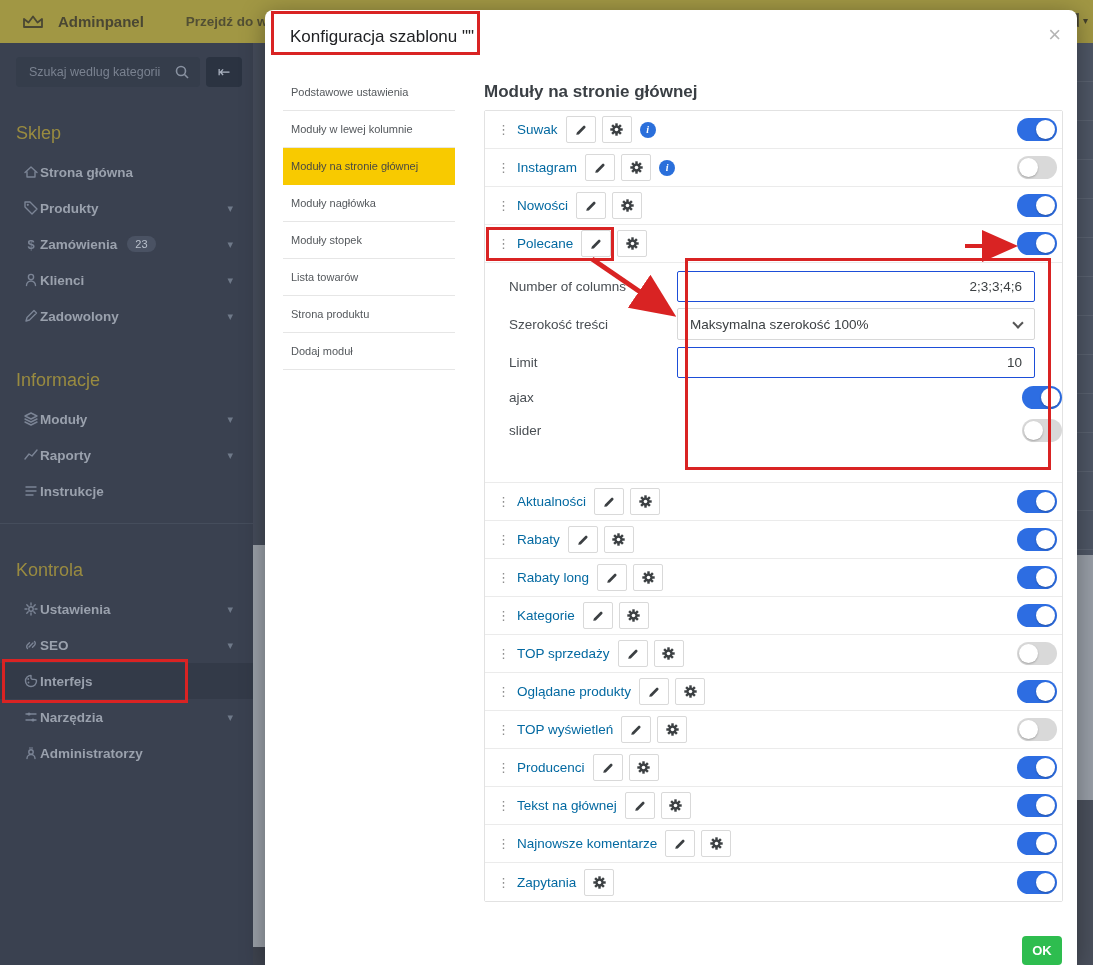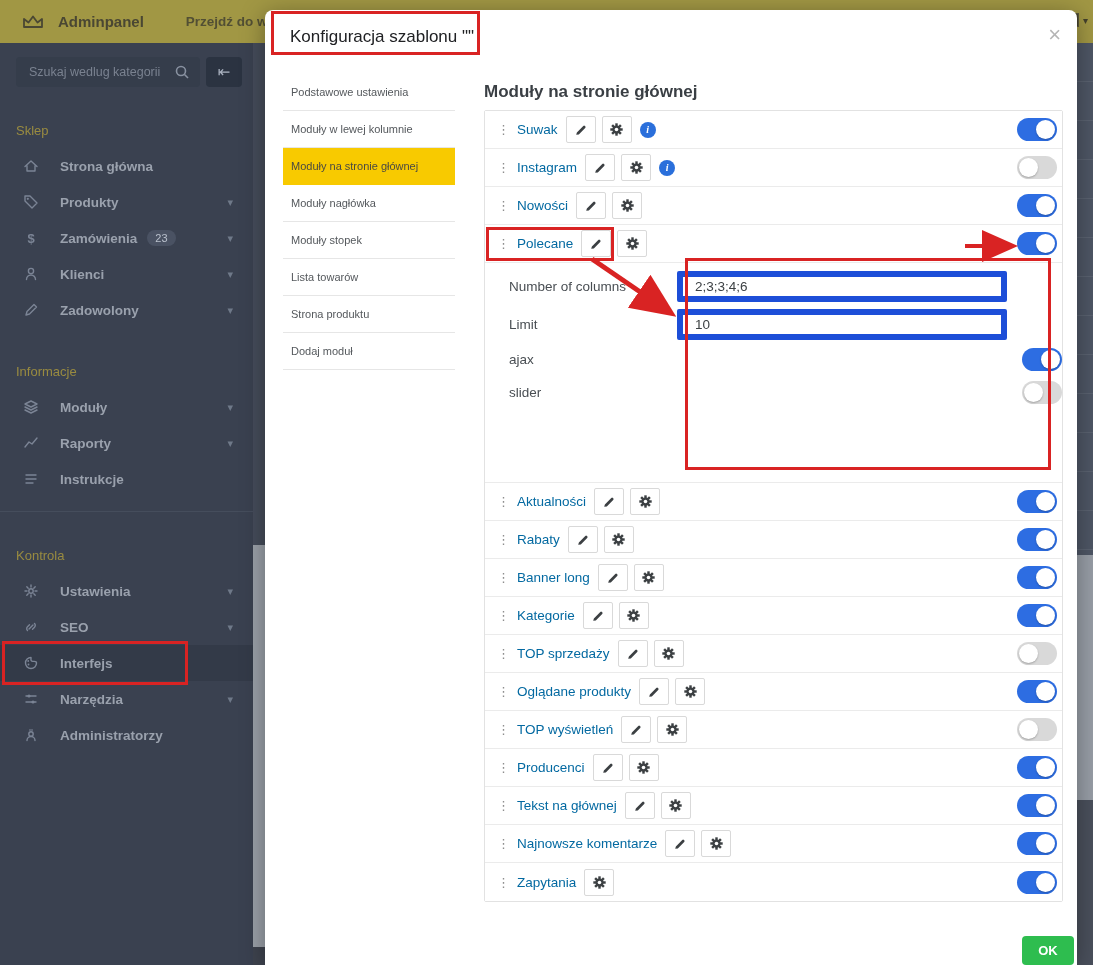--- a/index.html
+++ b/index.html
@@ -19,25 +19,25 @@
   .tb-square{width:11px;height:14px;background:#44412c;border:1px solid #5a5738;}
   .tb-caret{color:#44412c;font-size:10px;}
 
   
   .sidebar{position:absolute;left:0;top:43px;width:253px;height:922px;background:var(--side);z-index:1;}
   .search-row{display:flex;align-items:center;margin:14px 0 0 16px;gap:6px;}
   .search-box{position:relative;width:184px;height:30px;background:#353d4b;border-radius:4px;display:flex;align-items:center;cursor:text;}
   .search-box .ph{margin-left:13px;font-size:12.5px;color:#7a8290;}
   .search-box svg{position:absolute;right:10px;top:7px;}
   .collapse-btn{width:36px;height:30px;background:#2b3341;border:none;border-radius:4px;color:#aab2c0;font-size:15px;cursor:pointer;line-height:30px;}
-  .sec-label{margin:36px 0 10px 16px;font-size:13px;color:#97894097;color:#998b40;}
+  .sec-label{margin:36px 0 10px 16px;font-size:18px;color:#97894097;color:#998b40;}
   .side-item{position:relative;display:flex;align-items:center;height:36px;padding-left:22px;cursor:pointer;}
   .side-item.active{background:#333a48;}
   .side-ico{width:18px;display:flex;justify-content:center;color:#7b8495;font-size:13px;font-weight:bold;}
-  .side-lbl{margin-left:20px;font-size:13.5px;font-weight:600;color:#9aa1ad;}
+  .side-lbl{font-size:13.5px;font-weight:600;color:#9aa1ad;}
   .side-badge{margin-left:10px;background:#4a5263;border-radius:9px;padding:2px 8px;font-size:11px;color:#b9c0cc;}
   .side-chev{position:absolute;right:20px;color:#6f7989;font-size:11px;}
   .side-div{height:1px;background:#454d5c;margin:14px 0 6px 0;}
   .side-item.annotated::after{content:"";position:absolute;left:2px;right:65px;top:-4px;bottom:-4px;border:3px solid var(--red);}
 
   
   .sliver{position:absolute;left:253px;width:12px;z-index:0;}
   .sliver.s1{top:43px;height:502px;background:#454c5a;}
   .sliver.s2{top:545px;height:402px;background:#9aa0a8;}
   .sliver.s3{top:947px;height:18px;background:#3e434e;}
@@ -65,26 +65,26 @@
   .toggle.on{background:var(--accent);}
   .toggle.off{background:var(--toggle-off);}
   .toggle .knob{position:absolute;top:2px;width:19px;height:19px;border-radius:50%;background:#fff;box-shadow:0 1px 2px rgba(0,0,0,.25);}
   .toggle.on .knob{right:2px;} .toggle.off .knob{left:2px;}
   .mrow.annotated::after{content:"";position:absolute;left:1px;top:2px;width:122px;height:28px;border:3px solid var(--red);pointer-events:none;}
 
   .panel{position:relative;border-bottom:1px solid #ebebeb;padding:4px 0 0 0;height:220px;background:#fff;}
   .frow{display:flex;align-items:center;height:38px;}
   .frow.trow{height:33px;}
   .frow .flabel{width:192px;padding-left:24px;font-size:13.5px;color:#494e53;}
-  .finput{width:330px;height:31px;border:6px solid #1d4ed8;border-radius:2px;font-size:13.5px;color:#3c4043;padding:0 12px;outline:none;}
+  .finput{width:358px;height:31px;border:1px solid #1d4ed8;border-radius:2px;font-size:13.5px;color:#3c4043;padding:0 12px;outline:none;text-align:right;}
   .fselect{position:relative;width:358px;height:32px;border:1px solid #d8d8d8;border-radius:2px;font-size:13.5px;color:#3c4043;display:flex;align-items:center;padding-left:12px;cursor:pointer;background:#fff;}
   .fselect .caret{position:absolute;right:12px;top:10px;width:8px;height:8px;border-right:2px solid #555;border-bottom:2px solid #555;transform:rotate(45deg);}
   .panel .ann{position:absolute;left:200px;top:-5px;width:366px;height:212px;border:3px solid var(--red);pointer-events:none;z-index:5;}
 
-  .ok-btn{position:absolute;left:757px;top:926px;width:52px;height:29px;background:var(--ok);border:none;border-radius:4px;color:#fff;font-size:13px;font-weight:bold;cursor:pointer;}
+  .ok-btn{position:absolute;left:757px;top:926px;width:40px;height:29px;background:var(--ok);border:none;border-radius:4px;color:#fff;font-size:13px;font-weight:bold;cursor:pointer;}
 
   
   .ann-box{position:absolute;border:3px solid var(--red);z-index:50;pointer-events:none;}
   #ann-title{left:271px;top:11px;width:209px;height:44px;}
   #ann-arrows{position:absolute;left:0;top:0;z-index:60;pointer-events:none;}
 </style>
 </head>
 <body>
 
 <div id="app">
@@ -368,20 +368,27 @@
           <div class="toggle on">
             <span class="knob"></span>
           </div>
         </div>
         <div class="panel">
           <div class="frow">
             <span class="flabel">Number of columns</span>
             <input class="finput" value="2;3;3;4;6" style="">
           </div>
           <div class="frow">
+            <span class="flabel">Szerokość treści</span>
+            <div class="fselect">
+              <span>Maksymalna szerokość 100%</span>
+              <span class="caret"></span>
+            </div>
+          </div>
+          <div class="frow">
             <span class="flabel">Limit</span>
             <input class="finput" value="10" style="">
           </div>
           <div class="frow trow">
             <span class="flabel">ajax</span>
             <div class="toggle on">
               <span class="knob"></span>
             </div>
           </div>
           <div class="frow trow">
@@ -439,21 +446,21 @@
               <circle cx="8" cy="8" r="4.4" fill="#3c4043"></circle>
               <circle cx="8" cy="8" r="1.9" fill="#fff"></circle>
             </svg>
           </button>
           <div class="toggle on">
             <span class="knob"></span>
           </div>
         </div>
         <div class="mrow">
           <span class="handle">⋮</span>
-          <span class="mlabel">Banner long</span>
+          <span class="mlabel">Rabaty long</span>
           <button class="icon-btn">
             <svg width="14" height="14" viewBox="0 0 16 16">
               <path d="M2.5 13.5 L3.3 10.8 L10.6 3.5 a1.3 1.3 0 0 1 1.9 0 l.3.3 a1.3 1.3 0 0 1 0 1.9 L5.5 13 Z" fill="#3c4043"></path>
             </svg>
           </button>
           <button class="icon-btn">
             <svg width="15" height="15" viewBox="0 0 16 16">
               <line x1="8" y1="8" x2="14.60" y2="8.00" stroke="#3c4043" stroke-width="2.6"></line>
               <line x1="8" y1="8" x2="12.67" y2="12.67" stroke="#3c4043" stroke-width="2.6"></line>
               <line x1="8" y1="8" x2="8.00" y2="14.60" stroke="#3c4043" stroke-width="2.6"></line>

